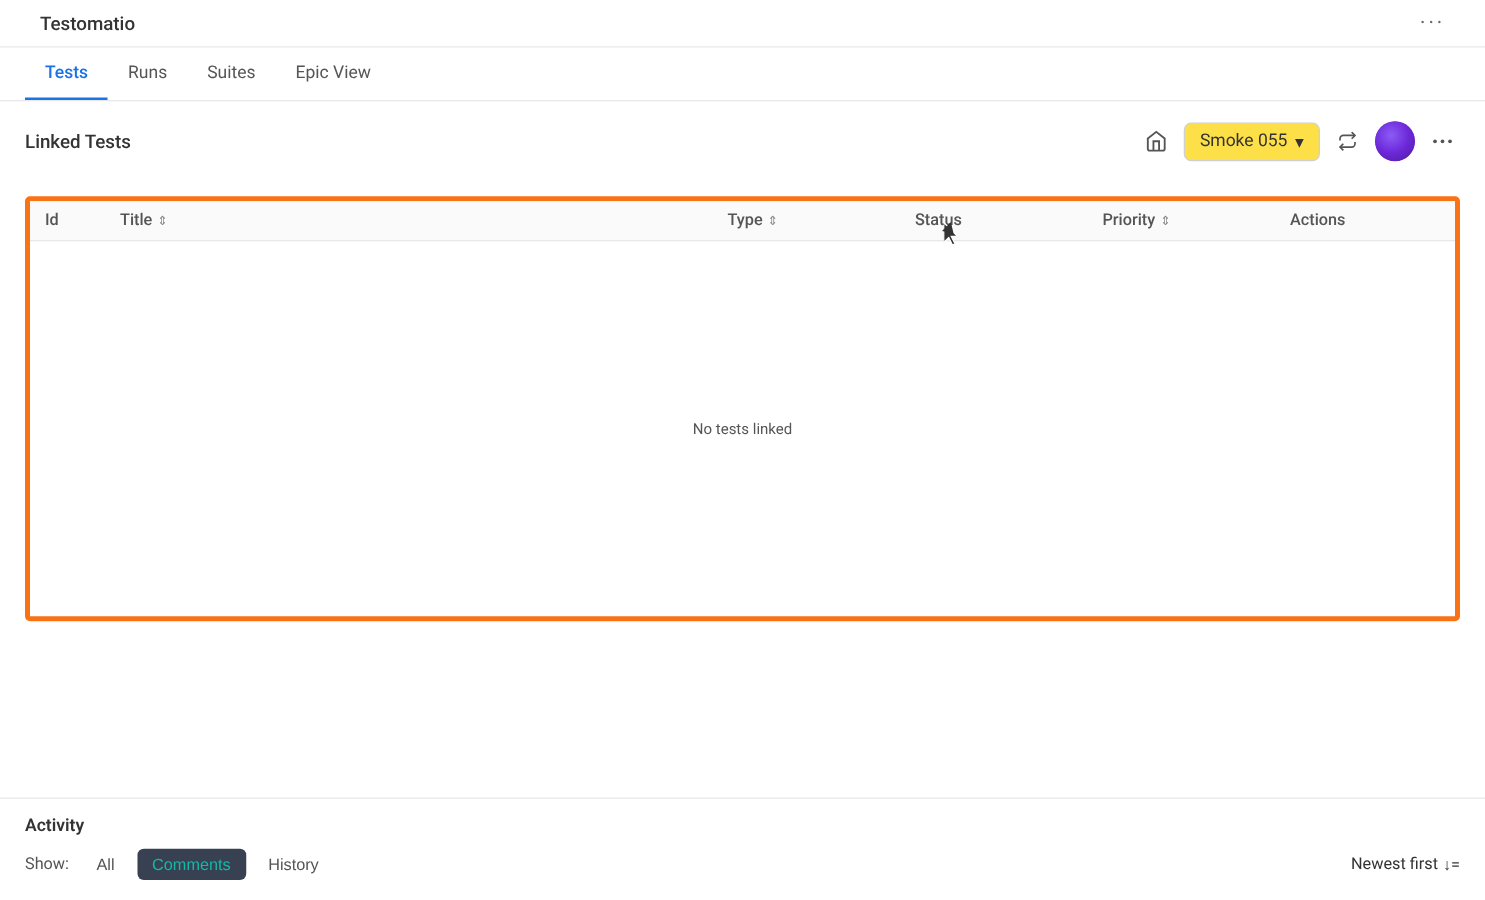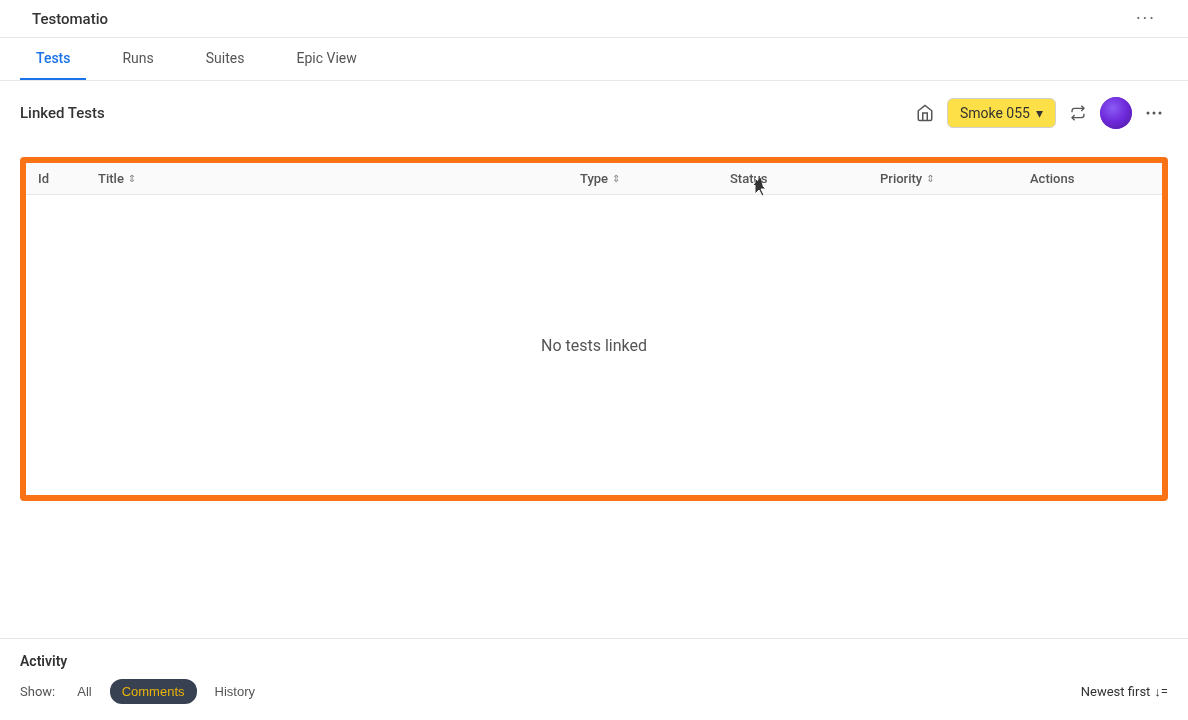--- a/index.html
+++ b/index.html
@@ -36,21 +36,21 @@
       font-size: 18px;
       color: #666;
       cursor: pointer;
       letter-spacing: 2px;
     }
 
     .nav-tabs {
       display: flex;
       padding: 0 20px;
       border-bottom: 1px solid #e8e8e8;
-      gap: 20px;
+      gap: 0;
     }
 
     .nav-tab {
       padding: 12px 16px;
       font-size: 14px;
       color: #555;
       cursor: pointer;
       border-bottom: 2px solid transparent;
       text-decoration: none;
     }
@@ -148,21 +148,21 @@
       display: flex;
       align-items: center;
       justify-content: center;
       cursor: pointer;
       color: #555;
       font-size: 18px;
       letter-spacing: 2px;
     }
 
     .table-container {
-      border: 6px solid #f97316;
+      border: 4px solid #f97316;
       border-radius: 4px;
       overflow: hidden;
     }
 
     .table-header {
       display: grid;
       grid-template-columns: 60px 1fr 150px 150px 150px 120px;
       background: #fafafa;
       border-bottom: 1px solid #e8e8e8;
       padding: 8px 12px;
@@ -184,21 +184,21 @@
     }
 
     .table-body {
       min-height: 300px;
       display: flex;
       align-items: center;
       justify-content: center;
     }
 
     .empty-message {
-      font-size: 16px;
+      font-size: 12px;
       color: #555;
     }
 
     .activity-section {
       position: absolute;
       bottom: 0;
       left: 0;
       right: 0;
       padding: 14px 20px 16px;
       border-top: 1px solid #e8e8e8;
@@ -235,22 +235,21 @@
       border-radius: 5px;
       font-size: 13px;
       cursor: pointer;
       border: none;
       background: transparent;
       color: #555;
     }
 
     .filter-btn.active {
       background: #374151;
-      color: #eab308;
-      border-radius: 12px;
+      color: #14b8a6;
     }
 
     .sort-control {
       font-size: 13px;
       color: #333;
       cursor: pointer;
       display: flex;
       align-items: center;
       gap: 4px;
     }

